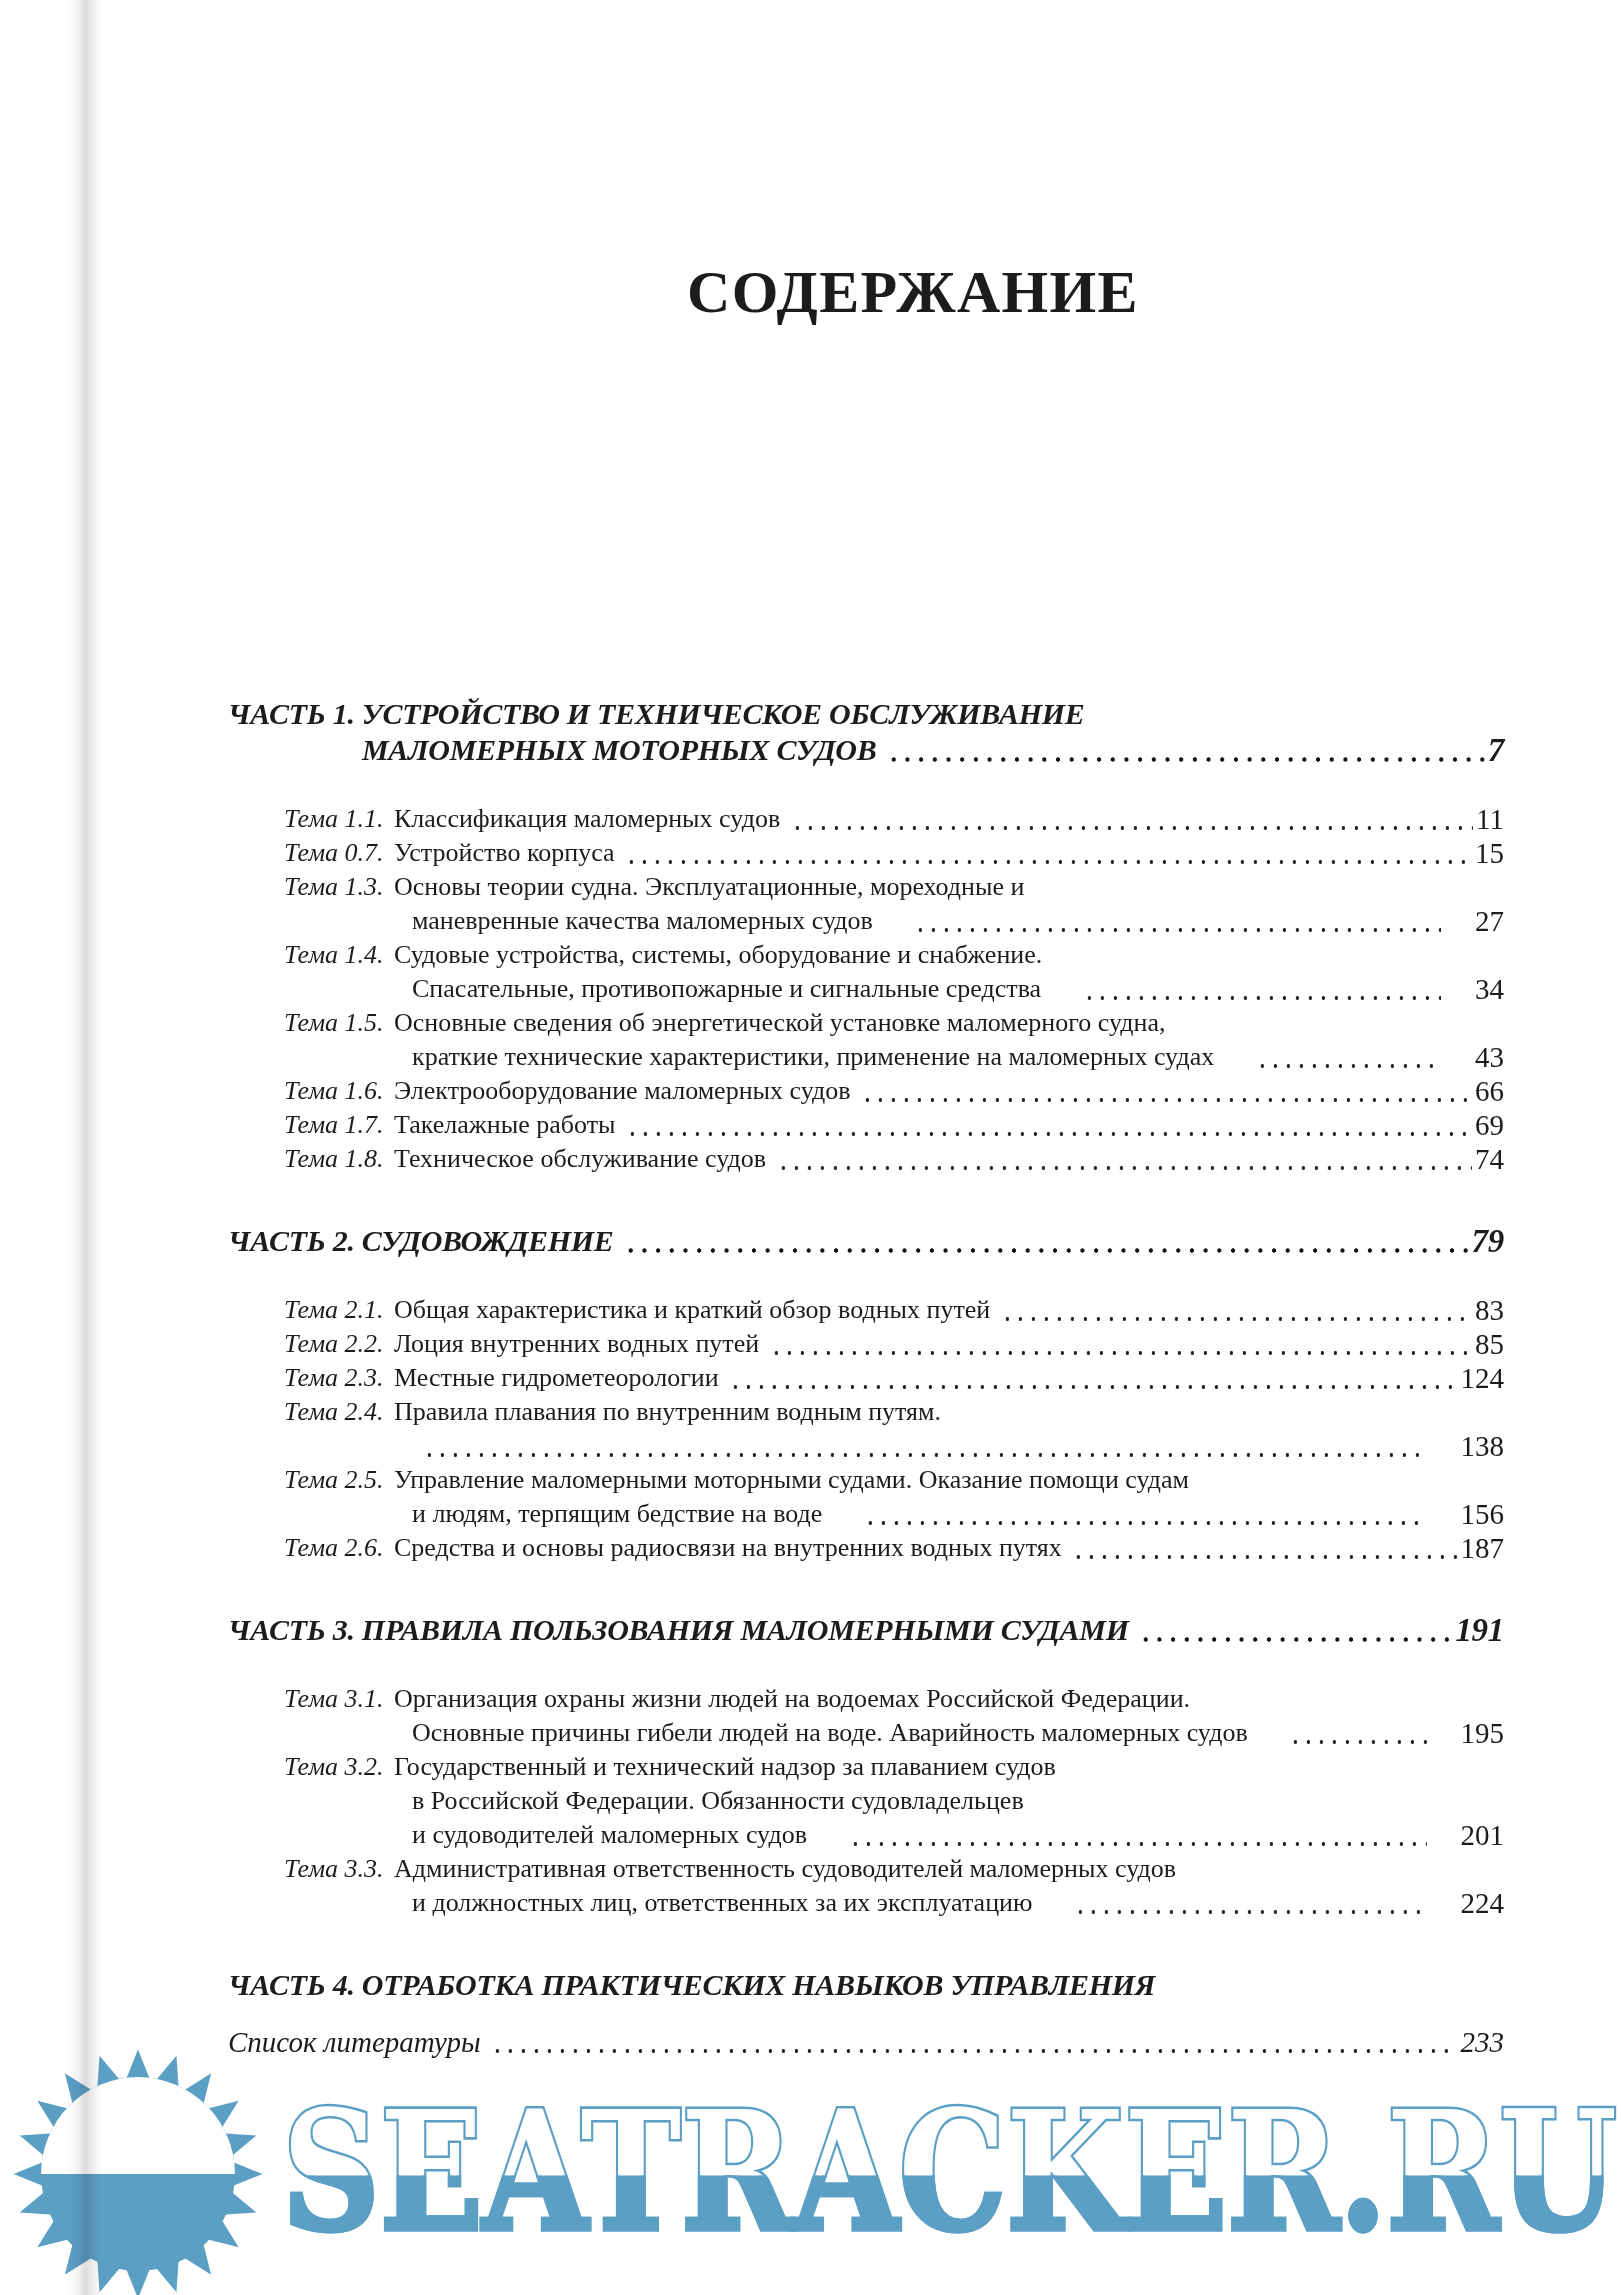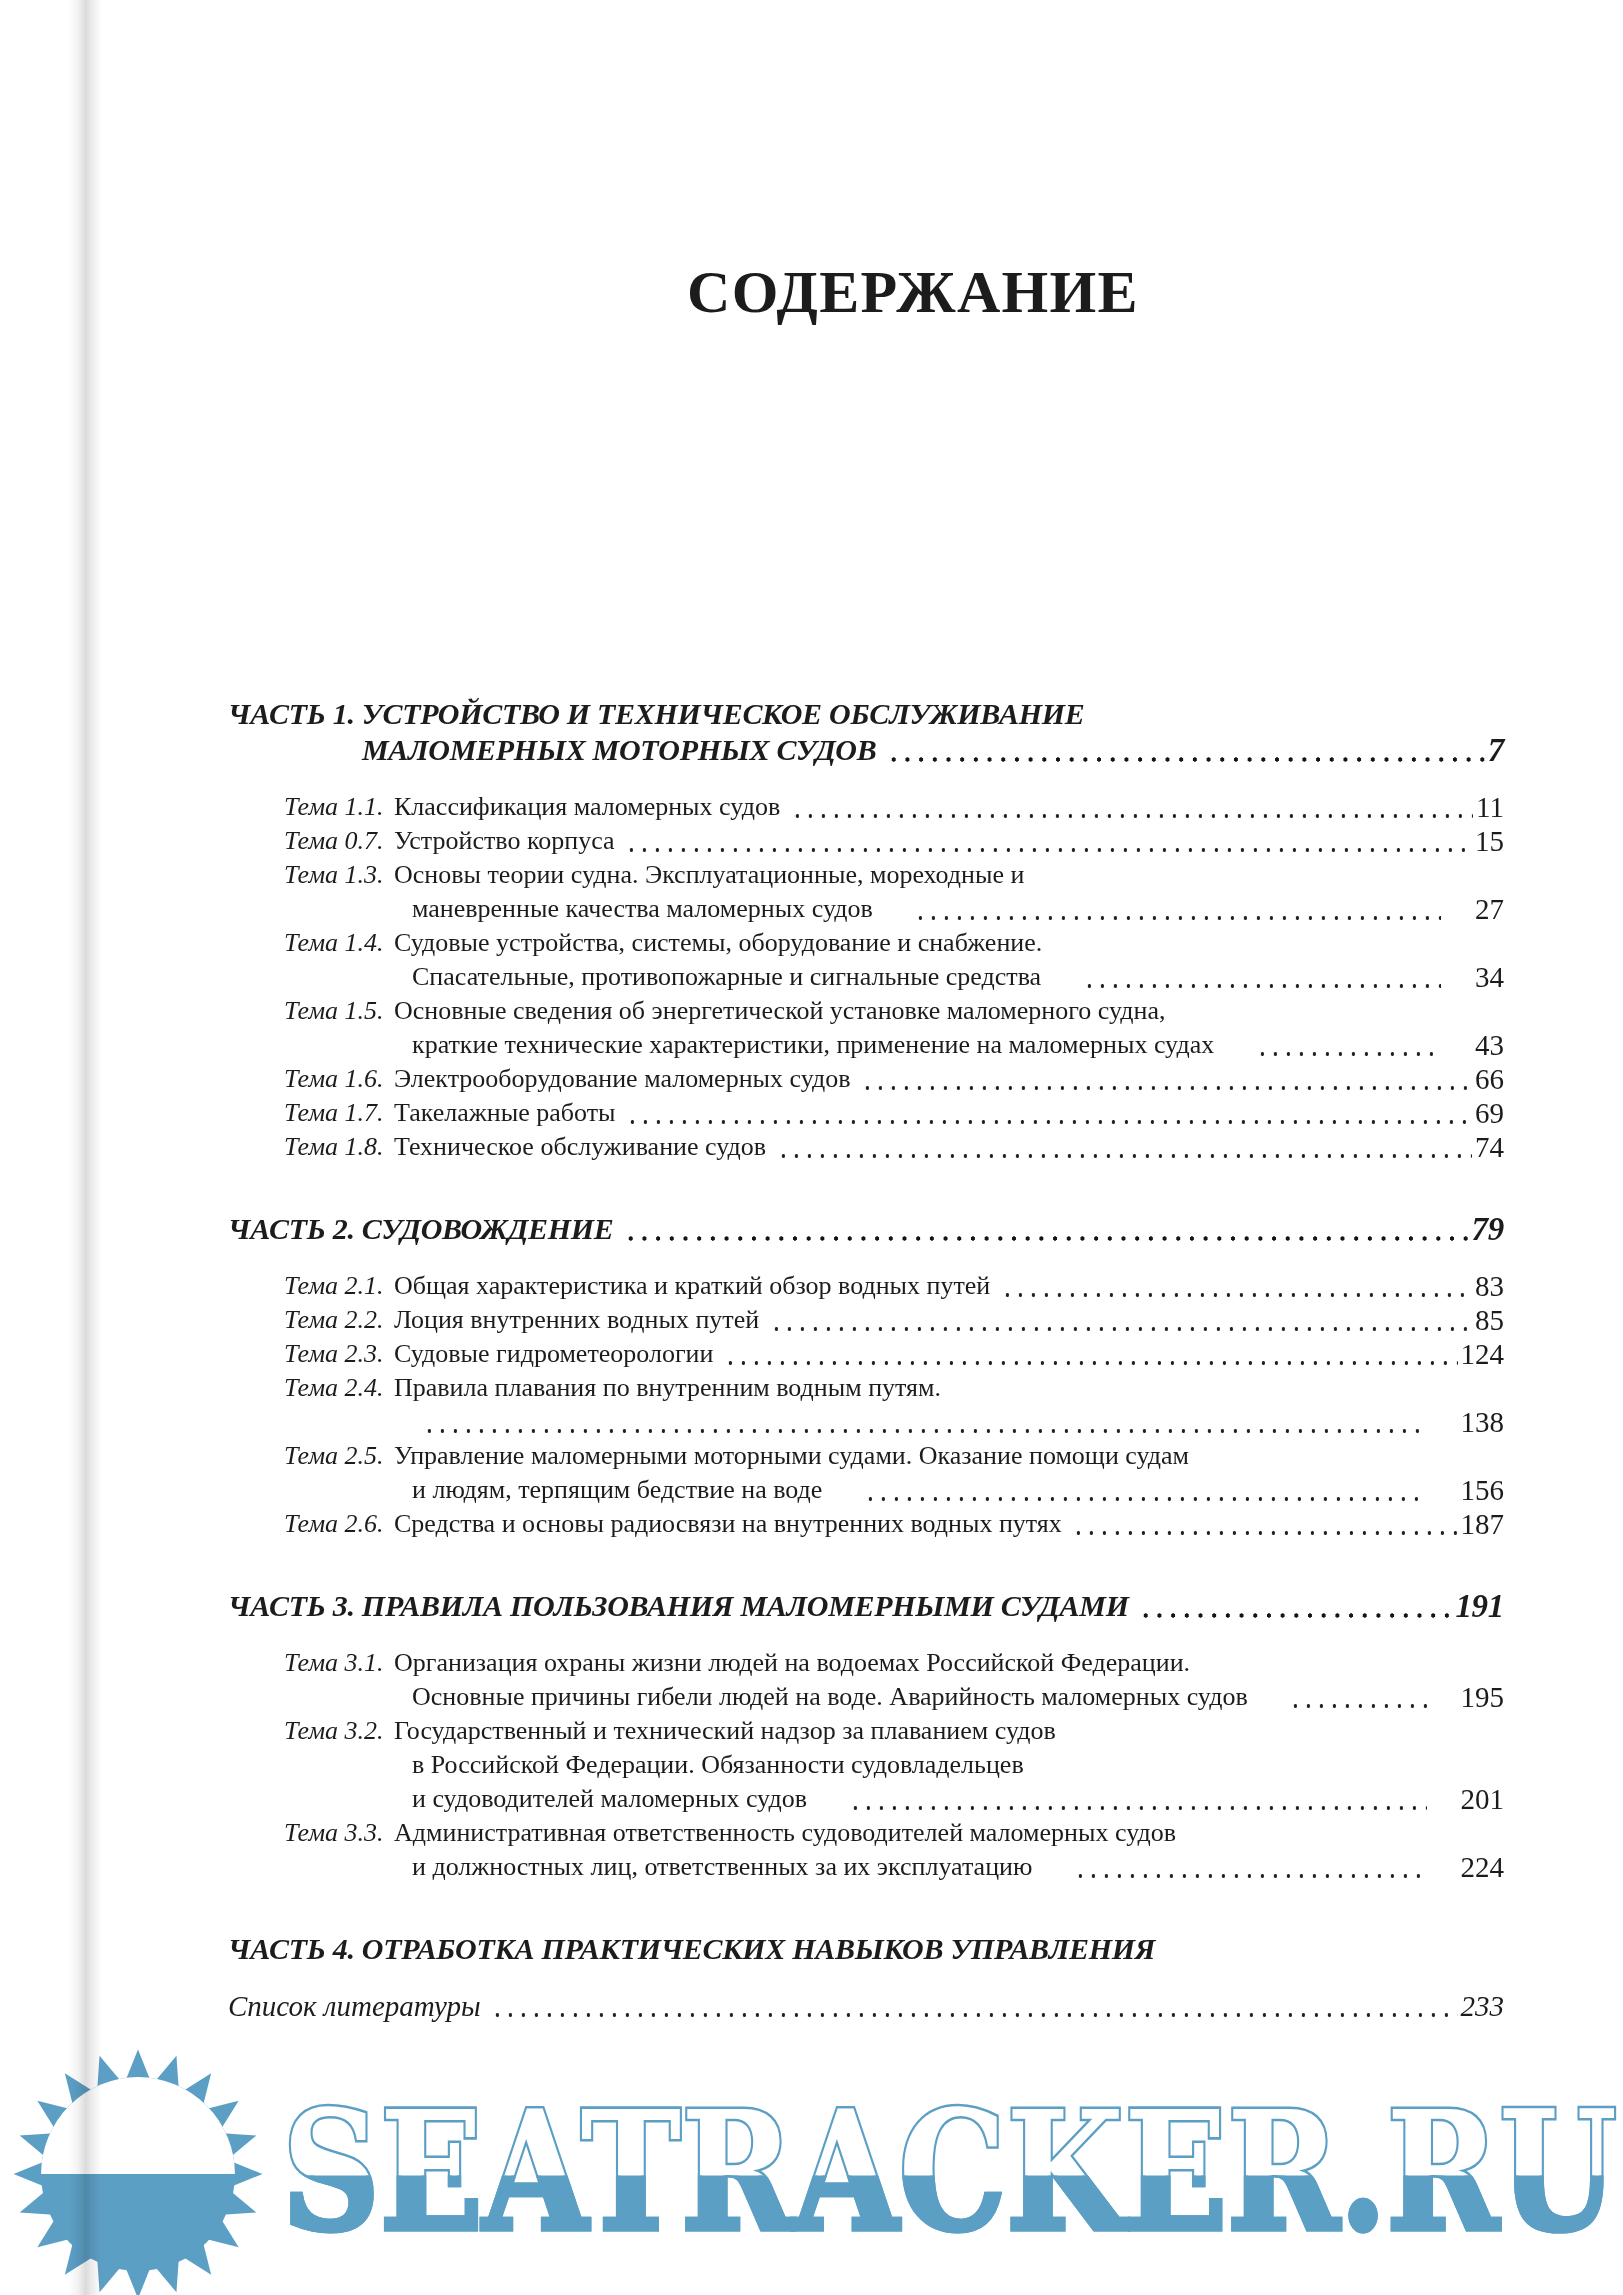--- a/index.html
+++ b/index.html
@@ -19,21 +19,21 @@
     position:absolute;left:687px;top:262px;margin:0;
     font-size:60px;font-weight:bold;line-height:1;letter-spacing:1.3px;
     white-space:nowrap;
   }
   .toc{position:absolute;left:228px;top:696px;width:1276px;}
   .entry{margin:0;}
   .entry.part{font-weight:bold;font-size:30px;line-height:36px;letter-spacing:-0.3px;font-style:italic;}
   .entry.tema{font-size:26px;line-height:34px;padding-left:56px;}
   .entry.lit{font-size:29px;line-height:34px;font-style:italic;}
   .mt-part{margin-top:47px;}
-  .mt-run{margin-top:22px;}
+  .mt-run{margin-top:34px;}
   .mt-lit{margin-top:21.6px;}
   .row{display:flex;align-items:stretch;}
   .tema .row.cont{padding-left:128px;gap:31px;}
   .part .row.cont{padding-left:134px;}
   .prefix{font-style:italic;margin-right:10.5px;white-space:pre;}
   .txt{white-space:pre;}
   .leader{
     flex:1 1 26px;margin-left:6.5px;margin-right:2.6px;min-width:19.6px;
     background-image:radial-gradient(circle,#202020 1.6px,rgba(0,0,0,0) 2px);
     background-size:13px 3.9px;background-repeat:repeat-x;
@@ -168,21 +168,21 @@
           <div class="row">
             <span class="prefix">Тема 2.2.</span>
             <span class="txt">Лоция внутренних водных путей</span>
             <span class="leader"></span>
             <span class="pageno">85</span>
           </div>
         </div>
         <div class="entry tema">
           <div class="row">
             <span class="prefix">Тема 2.3.</span>
-            <span class="txt">Судовые гидрометеорологии</span>
+            <span class="txt">Местные гидрометеорологии</span>
             <span class="leader"></span>
             <span class="pageno">124</span>
           </div>
         </div>
         <div class="entry tema">
           <div class="row">
             <span class="prefix">Тема 2.4.</span>
             <span class="txt">Правила плавания по внутренним водным путям.</span>
           </div>
           <div class="row cont">

